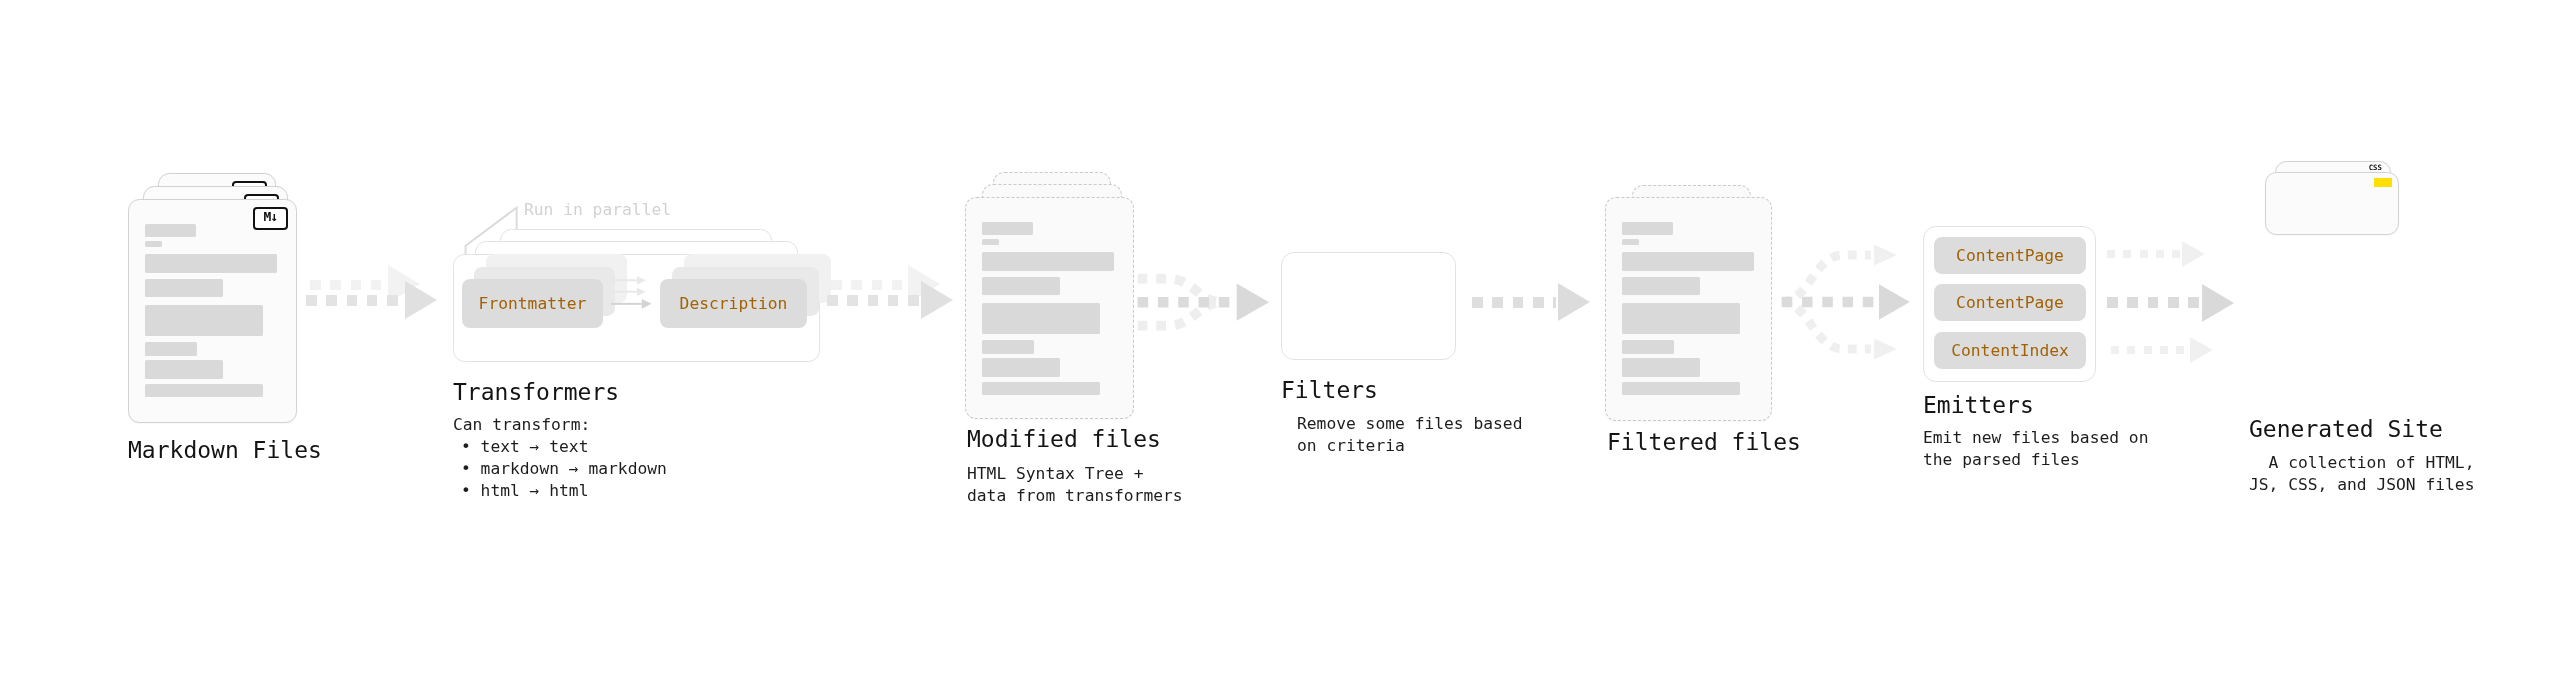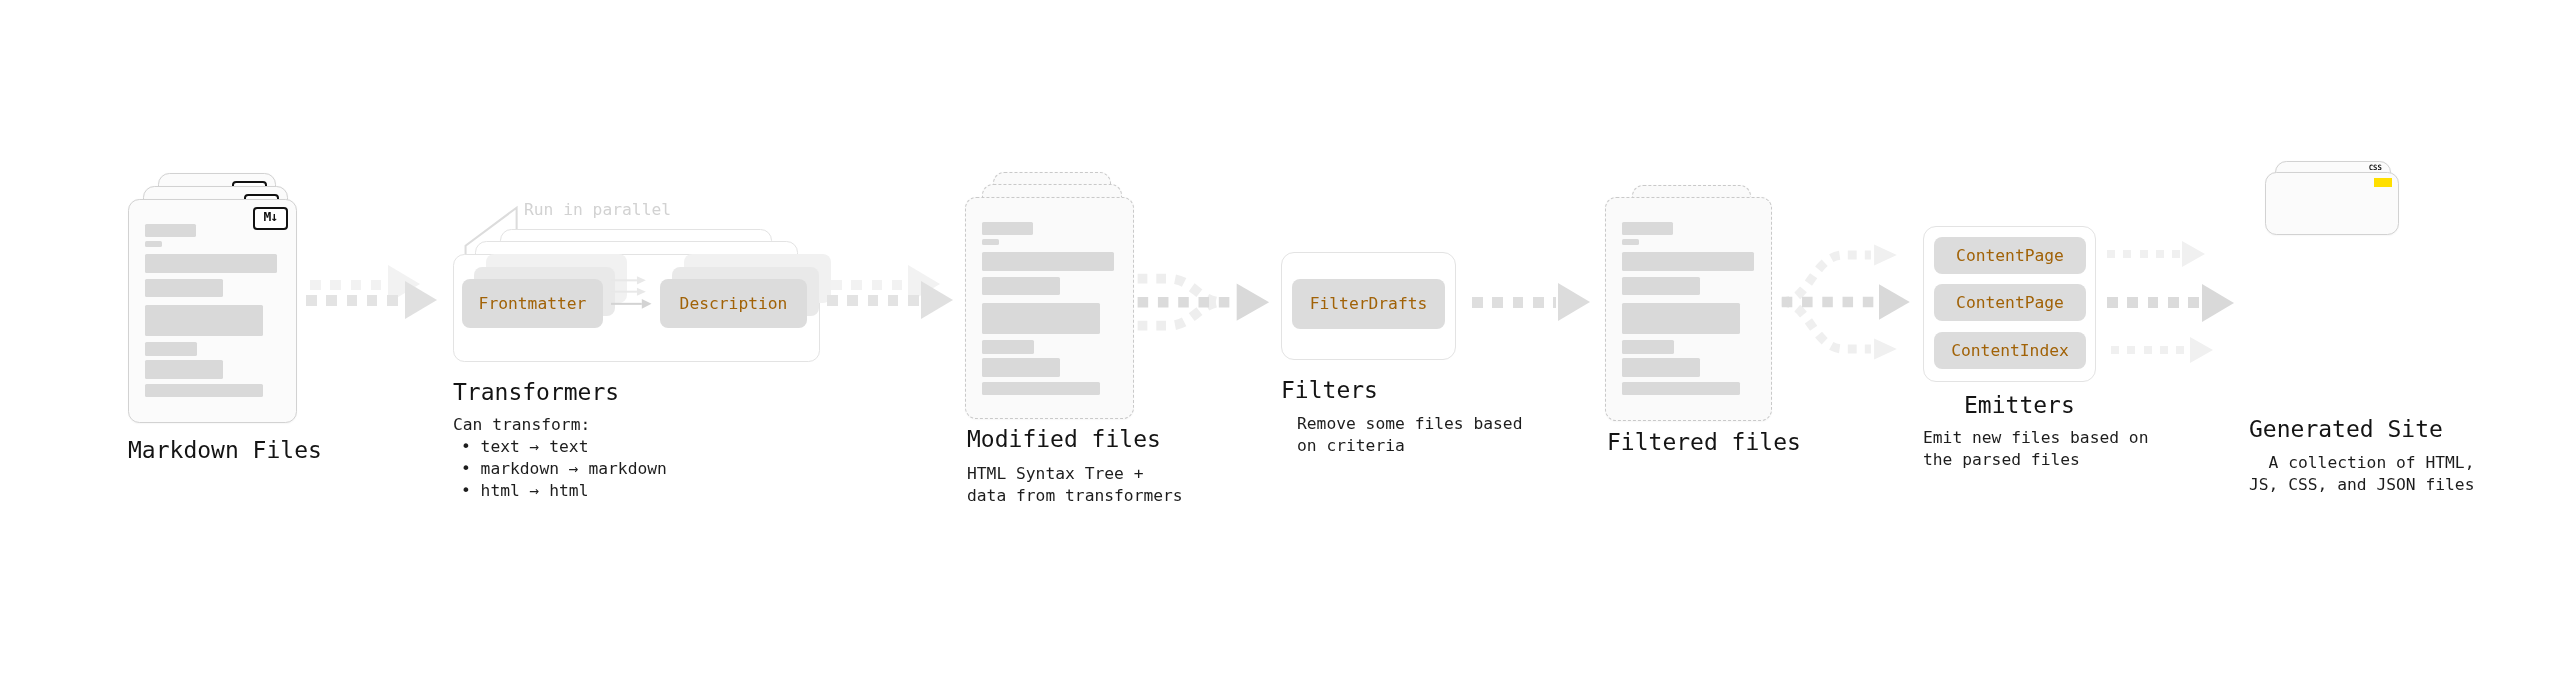--- a/index.html
+++ b/index.html
@@ -156,21 +156,20 @@
 
   <svg style="left:1136px;top:268px;" width="138" height="70" viewBox="0 0 170 86">
     <path d="M2 13 H40 C70 13 78 42 106 42" fill="none" stroke="#eeeeee" stroke-width="12" stroke-dasharray="12 11"></path>
     <path d="M2 71 H40 C70 71 78 42 106 42" fill="none" stroke="#eeeeee" stroke-width="12" stroke-dasharray="12 11"></path>
     <path d="M2 42 H118" fill="none" stroke="#dbdbdb" stroke-width="13" stroke-dasharray="13 12"></path>
     <polygon points="124,19 164,42 124,65" fill="#d9d9d9"></polygon>
   </svg>
 
   <section>
     <div class="box" style="left:1281px;top:252px;width:173px;height:106px;"></div>
-    <div class="pill" style="left:1292px;top:279px;width:153px;height:50px;line-height:50px;">FilterDrafts</div>
     <h2 class="stage-label" style="left:1281px;top:377px;">Filters</h2>
     <div class="caption" style="left:1281px;top:413px;margin-left:16px;">Remove some files based
 on criteria</div>
   </section>
 
   <section>
     <div class="dash-row" style="left:1472px;top:297px;width:84px;height:10.6px;--dc:#dedede;"></div>
     <div class="tri tri-lg" style="left:1558px;top:283px;--dc:#dcdcdc;"></div>
   </section>
 
@@ -196,21 +195,21 @@
     <polygon points="116,124 144,137 116,150" fill="#f0f0f0"></polygon>
     <path d="M2 79 H118" fill="none" stroke="#dbdbdb" stroke-width="13" stroke-dasharray="13 12"></path>
     <polygon points="122,57 160,79 122,101" fill="#d9d9d9"></polygon>
   </svg>
 
   <section>
     <div class="box" style="left:1923px;top:226px;width:171px;height:154px;"></div>
     <div class="pill" style="left:1934px;top:237px;width:152px;height:37px;line-height:37px;">ContentPage</div>
     <div class="pill" style="left:1934px;top:284px;width:152px;height:37px;line-height:37px;">ContentPage</div>
     <div class="pill" style="left:1934px;top:332px;width:152px;height:37px;line-height:37px;">ContentIndex</div>
-    <h2 class="stage-label" style="left:1923px;top:392px;margin-left:41px;">Emitters</h2>
+    <h2 class="stage-label" style="left:1923px;top:392px;">Emitters</h2>
     <div class="caption" style="left:1923px;top:427px;">Emit new files based on
 the parsed files</div>
   </section>
 
   <section>
     <div class="dash-row sm" style="left:2107px;top:250px;width:75px;height:8.1px;--dc:#f0f0f0;"></div>
     <div class="tri tri-sm" style="left:2182px;top:241px;--dc:#f0f0f0;"></div>
     <div class="dash-row" style="left:2107px;top:297px;width:95px;height:10.6px;--dc:#dbdbdb;"></div>
     <div class="tri tri-lg" style="left:2202px;top:284px;--dc:#d9d9d9;"></div>
     <div class="dash-row sm" style="left:2111px;top:346px;width:79px;height:8.1px;--dc:#f0f0f0;"></div>

